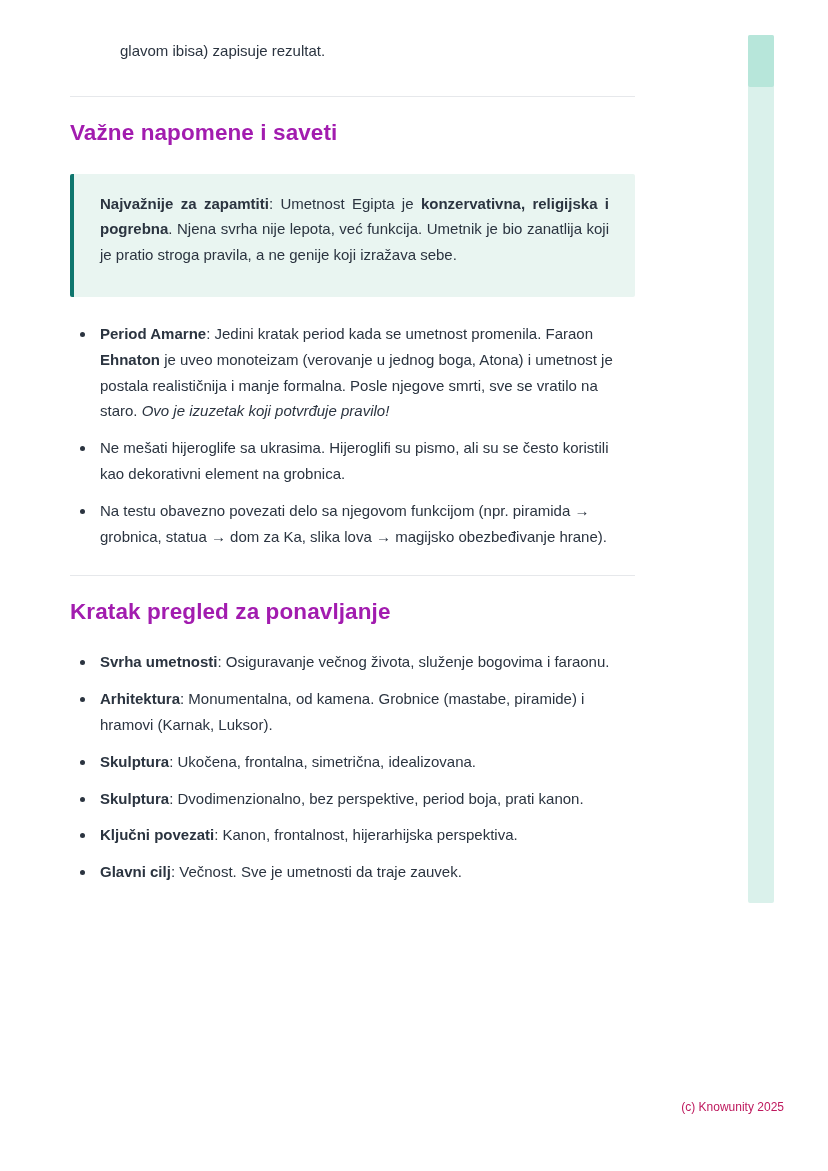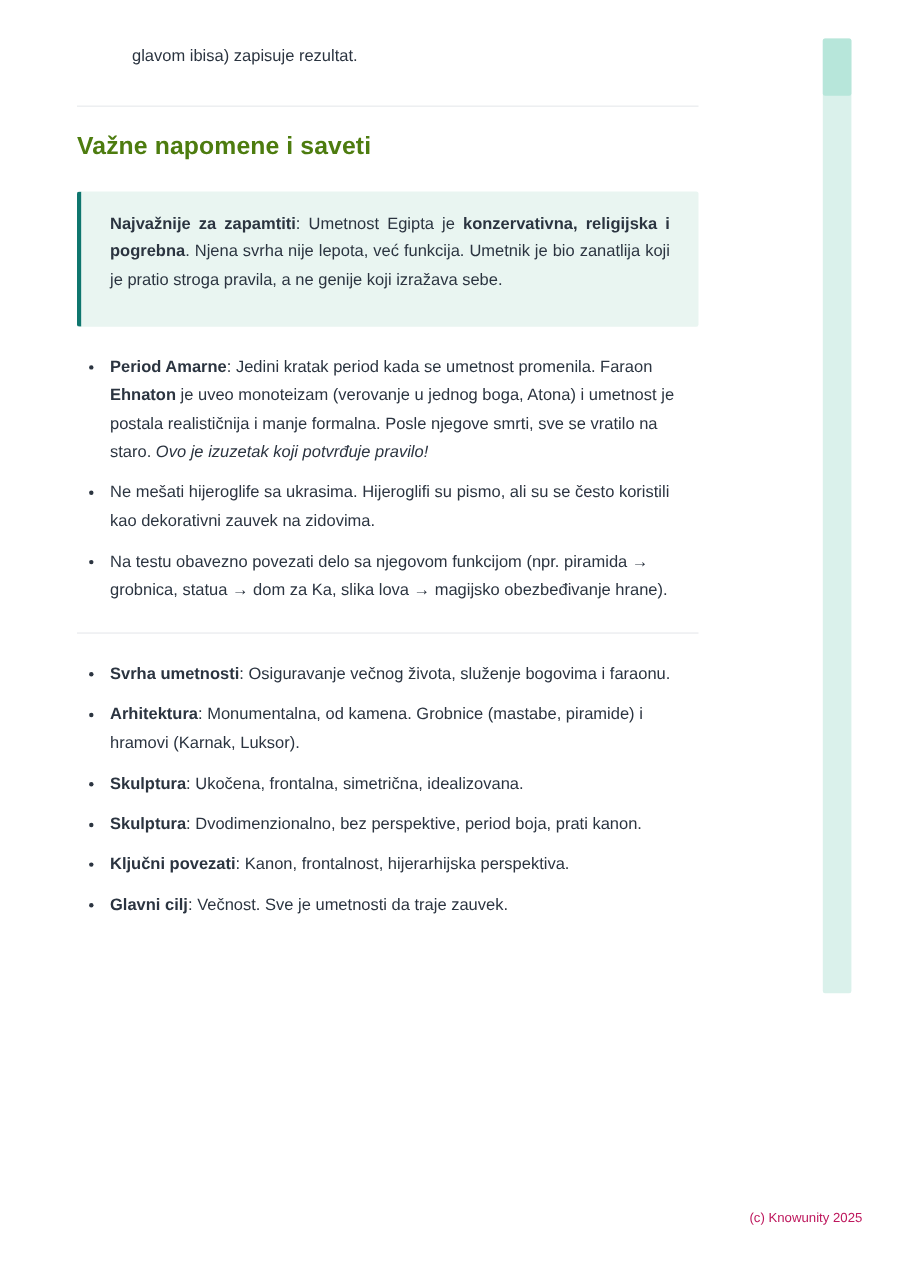--- a/index.html
+++ b/index.html
@@ -28,21 +28,21 @@
     line-height: 1.5;
   }
   .divider {
     border: 0;
     border-top: 1px solid #e6e8eb;
     height: 0;
   }
   .divider-1 { margin-top: 33px; }
   .divider-2 { margin-top: 26px; }
   .section-title {
-    color: #4d7c0f;
+    color: #a21caf;
     font-size: 22.5px;
     font-weight: bold;
     margin-top: 23px;
     letter-spacing: 0.1px;
   }
   .callout {
     margin-top: 28px;
     background: #e9f5f1;
     border-left: 4px solid #0f766e;
     border-radius: 2px;
@@ -105,29 +105,30 @@
 
     <div class="callout">
       <span class="b">Najvažnije za zapamtiti</span><span>: Umetnost Egipta je </span><span class="b">konzervativna, religijska i pogrebna</span><span>. Njena svrha nije lepota, već funkcija. Umetnik je bio zanatlija koji je pratio stroga pravila, a ne genije koji izražava sebe.</span>
     </div>
 
     <ul class="bullets">
       <li>
         <span class="b">Period Amarne</span><span>: Jedini kratak period kada se umetnost promenila. Faraon </span><span class="b">Ehnaton</span><span> je uveo monoteizam (verovanje u jednog boga, Atona) i umetnost je postala realističnija i manje formalna. Posle njegove smrti, sve se vratilo na staro. </span><span class="i">Ovo je izuzetak koji potvrđuje pravilo!</span>
       </li>
       <li>
-        <span>Ne mešati hijeroglife sa ukrasima. Hijeroglifi su pismo, ali su se često koristili kao dekorativni zauvek na zidovima.</span>
+        <span>Ne mešati hijeroglife sa ukrasima. Hijeroglifi su pismo, ali su se često koristili kao dekorativni element na grobnica.</span>
       </li>
       <li>
         <span>Na testu obavezno povezati delo sa njegovom funkcijom (npr. piramida → grobnica, statua → dom za Ka, slika lova → magijsko obezbeđivanje hrane).</span>
       </li>
     </ul>
 
     <hr class="divider divider-2">
 
+    <h2 class="section-title">Kratak pregled za ponavljanje</h2>
 
     <ul class="bullets">
       <li>
         <span class="b">Svrha umetnosti</span><span>: Osiguravanje večnog života, služenje bogovima i faraonu.</span>
       </li>
       <li>
         <span class="b">Arhitektura</span><span>: Monumentalna, od kamena. Grobnice (mastabe, piramide) i hramovi (Karnak, Luksor).</span>
       </li>
       <li>
         <span class="b">Skulptura</span><span>: Ukočena, frontalna, simetrična, idealizovana.</span>

